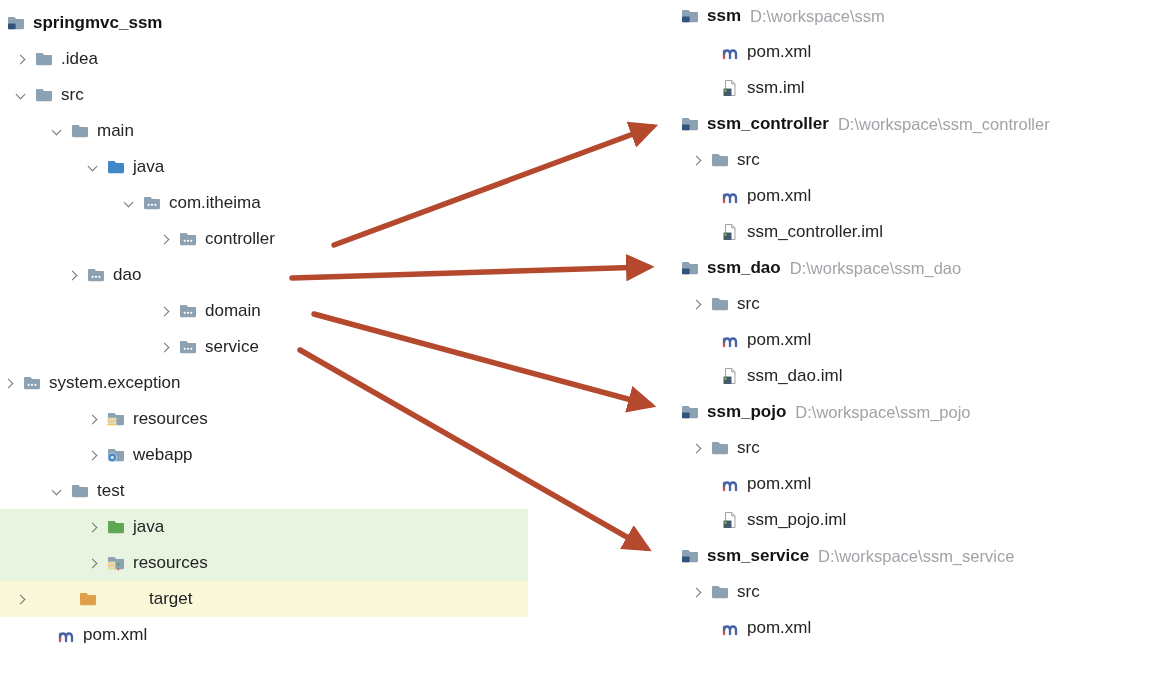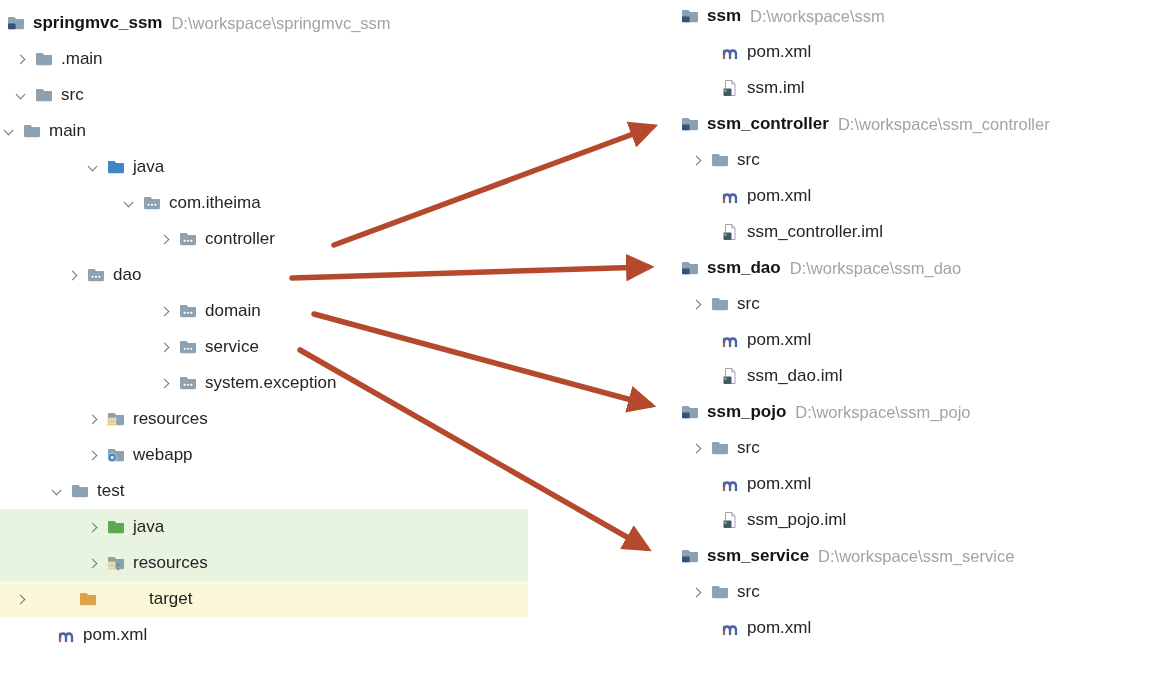--- a/index.html
+++ b/index.html
@@ -80,96 +80,95 @@
   </symbol>
 </svg>
 
 <div id="left-panel" class="panel">
 
   <div class="row" style="padding-left:6px">
     <svg class="icon c-gray" viewBox="0 0 20 20">
         <use href="#sym-folder-project"></use>
       </svg>
     <span class="name">springmvc_ssm</span>
-    <span class="path">D:\workspace\springmvc_ssm</span>
   </div>
 
   <div class="row" style="padding-left:12px">
     <span class="chev"></span>
     <svg class="icon c-gray" viewBox="0 0 20 20">
         <use href="#sym-folder"></use>
       </svg>
-    <span class="label">.main</span>
+    <span class="label">.idea</span>
   </div>
 
   <div class="row" style="padding-left:12px">
     <span class="chev open"></span>
     <svg class="icon c-gray" viewBox="0 0 20 20">
         <use href="#sym-folder"></use>
       </svg>
     <span class="label">src</span>
   </div>
 
+  <div class="row" style="padding-left:48px">
+    <span class="chev open"></span>
+    <svg class="icon c-gray" viewBox="0 0 20 20">
+        <use href="#sym-folder"></use>
+      </svg>
+    <span class="label">main</span>
+  </div>
+
+  <div class="row" style="padding-left:84px">
+    <span class="chev open"></span>
+    <svg class="icon c-blue" viewBox="0 0 20 20">
+        <use href="#sym-folder"></use>
+      </svg>
+    <span class="label">java</span>
+  </div>
+
+  <div class="row" style="padding-left:120px">
+    <span class="chev open"></span>
+    <svg class="icon c-gray" viewBox="0 0 20 20">
+        <use href="#sym-package"></use>
+      </svg>
+    <span class="label">com.itheima</span>
+  </div>
+
+  <div class="row" style="padding-left:156px">
+    <span class="chev"></span>
+    <svg class="icon c-gray" viewBox="0 0 20 20">
+        <use href="#sym-package"></use>
+      </svg>
+    <span class="label">controller</span>
+  </div>
+
+  <div class="row" style="padding-left:64px">
+    <span class="chev"></span>
+    <svg class="icon c-gray" viewBox="0 0 20 20">
+        <use href="#sym-package"></use>
+      </svg>
+    <span class="label">dao</span>
+  </div>
+
+  <div class="row" style="padding-left:156px">
+    <span class="chev"></span>
+    <svg class="icon c-gray" viewBox="0 0 20 20">
+        <use href="#sym-package"></use>
+      </svg>
+    <span class="label">domain</span>
+  </div>
+
+  <div class="row" style="padding-left:156px">
+    <span class="chev"></span>
+    <svg class="icon c-gray" viewBox="0 0 20 20">
+        <use href="#sym-package"></use>
+      </svg>
+    <span class="label">service</span>
+  </div>
+
   <div class="row" style="">
-    <span class="chev open"></span>
-    <svg class="icon c-gray" viewBox="0 0 20 20">
-        <use href="#sym-folder"></use>
-      </svg>
-    <span class="label">main</span>
-  </div>
-
-  <div class="row" style="padding-left:84px">
-    <span class="chev open"></span>
-    <svg class="icon c-blue" viewBox="0 0 20 20">
-        <use href="#sym-folder"></use>
-      </svg>
-    <span class="label">java</span>
-  </div>
-
-  <div class="row" style="padding-left:120px">
-    <span class="chev open"></span>
-    <svg class="icon c-gray" viewBox="0 0 20 20">
-        <use href="#sym-package"></use>
-      </svg>
-    <span class="label">com.itheima</span>
-  </div>
-
-  <div class="row" style="padding-left:156px">
-    <span class="chev"></span>
-    <svg class="icon c-gray" viewBox="0 0 20 20">
-        <use href="#sym-package"></use>
-      </svg>
-    <span class="label">controller</span>
-  </div>
-
-  <div class="row" style="padding-left:64px">
-    <span class="chev"></span>
-    <svg class="icon c-gray" viewBox="0 0 20 20">
-        <use href="#sym-package"></use>
-      </svg>
-    <span class="label">dao</span>
-  </div>
-
-  <div class="row" style="padding-left:156px">
-    <span class="chev"></span>
-    <svg class="icon c-gray" viewBox="0 0 20 20">
-        <use href="#sym-package"></use>
-      </svg>
-    <span class="label">domain</span>
-  </div>
-
-  <div class="row" style="padding-left:156px">
-    <span class="chev"></span>
-    <svg class="icon c-gray" viewBox="0 0 20 20">
-        <use href="#sym-package"></use>
-      </svg>
-    <span class="label">service</span>
-  </div>
-
-  <div class="row" style="padding-left:156px">
     <span class="chev"></span>
     <svg class="icon c-gray" viewBox="0 0 20 20">
         <use href="#sym-package"></use>
       </svg>
     <span class="label">system.exception</span>
   </div>
 
   <div class="row" style="padding-left:84px">
     <span class="chev"></span>
     <svg class="icon c-gray" viewBox="0 0 20 20">

